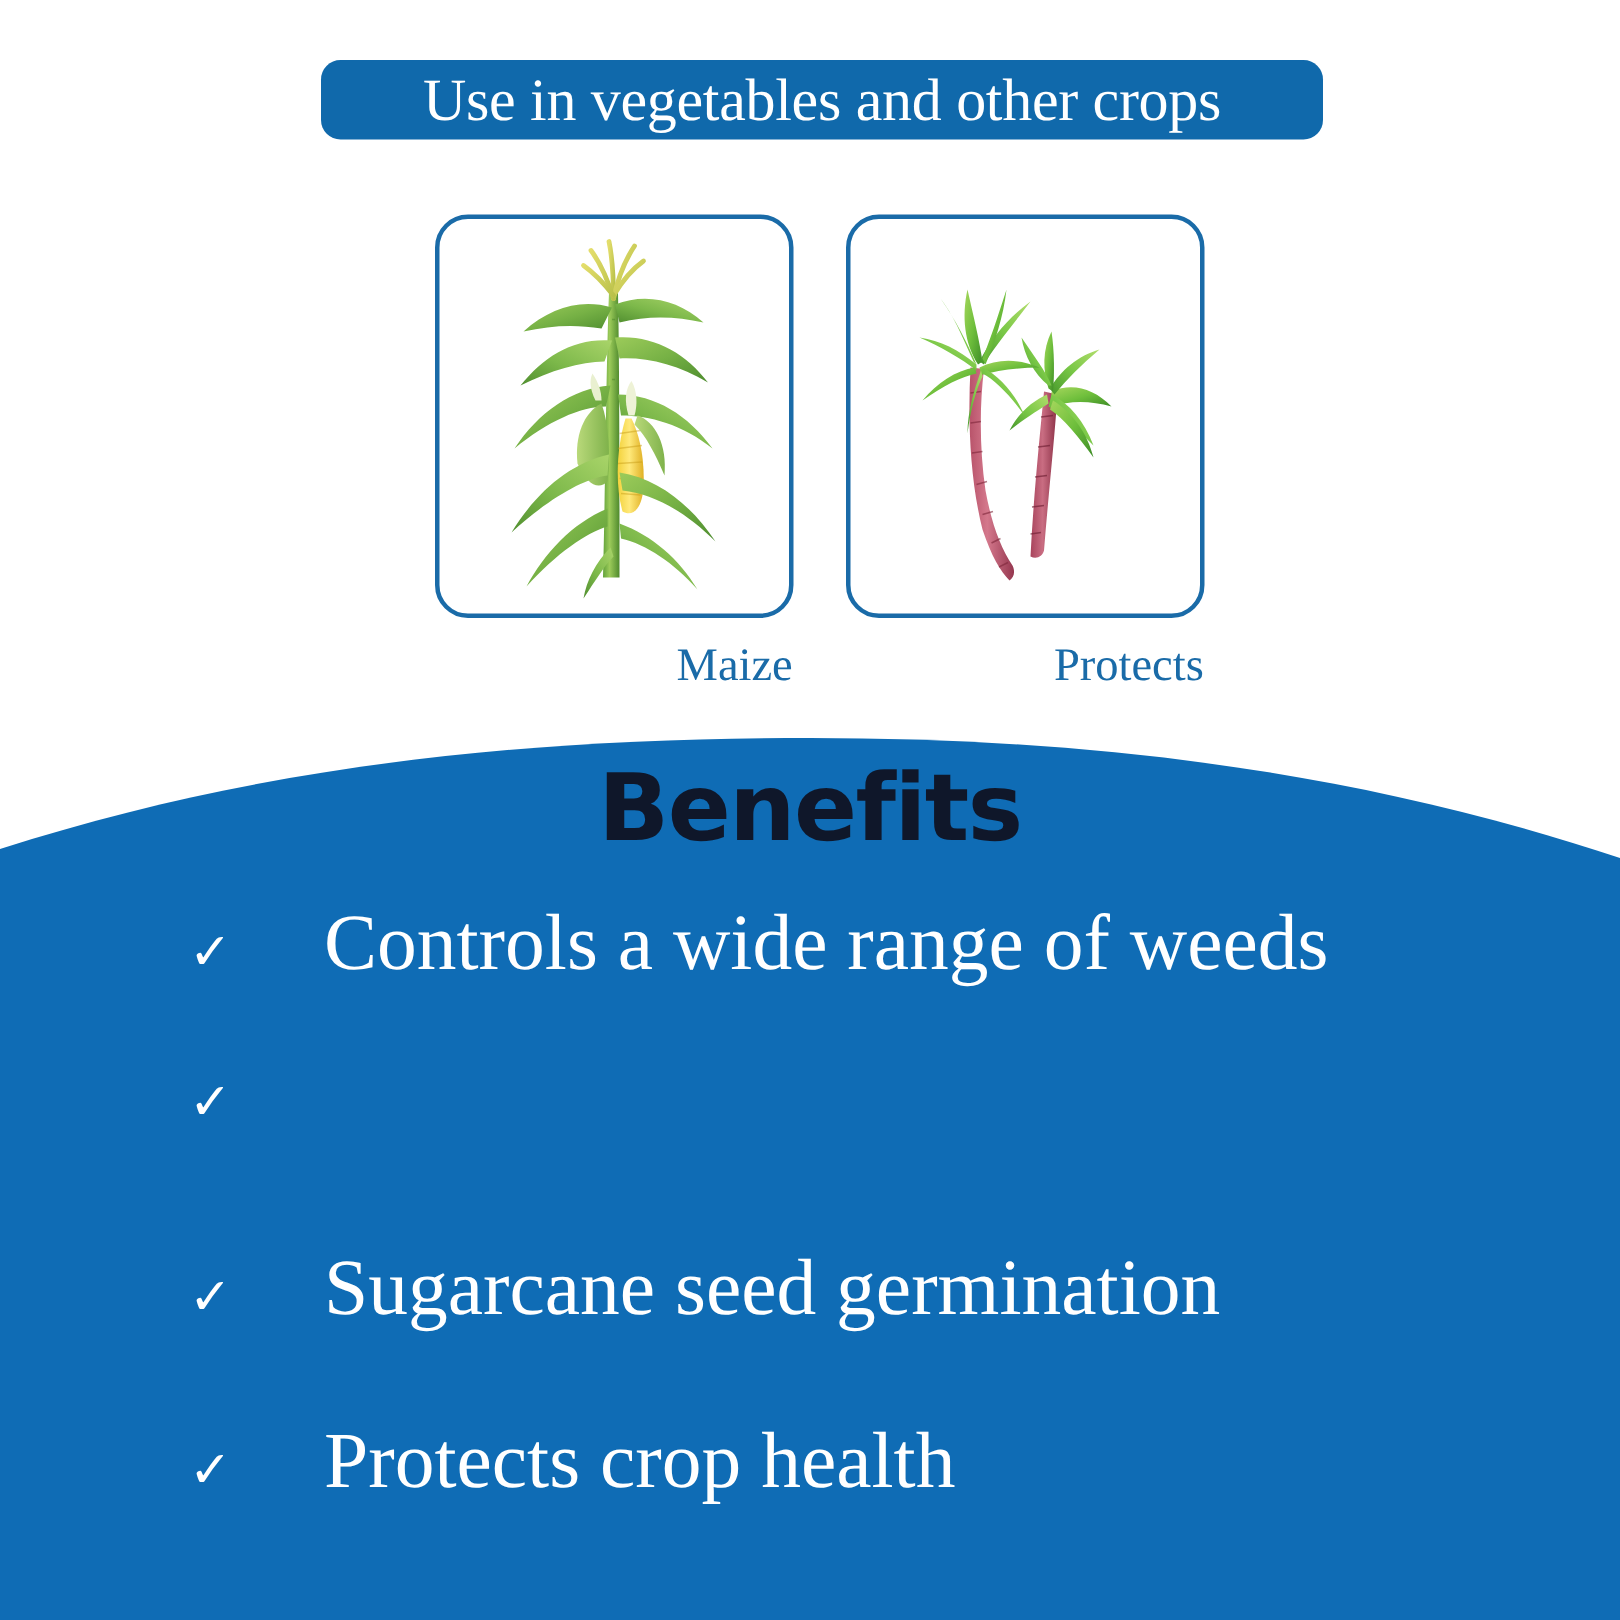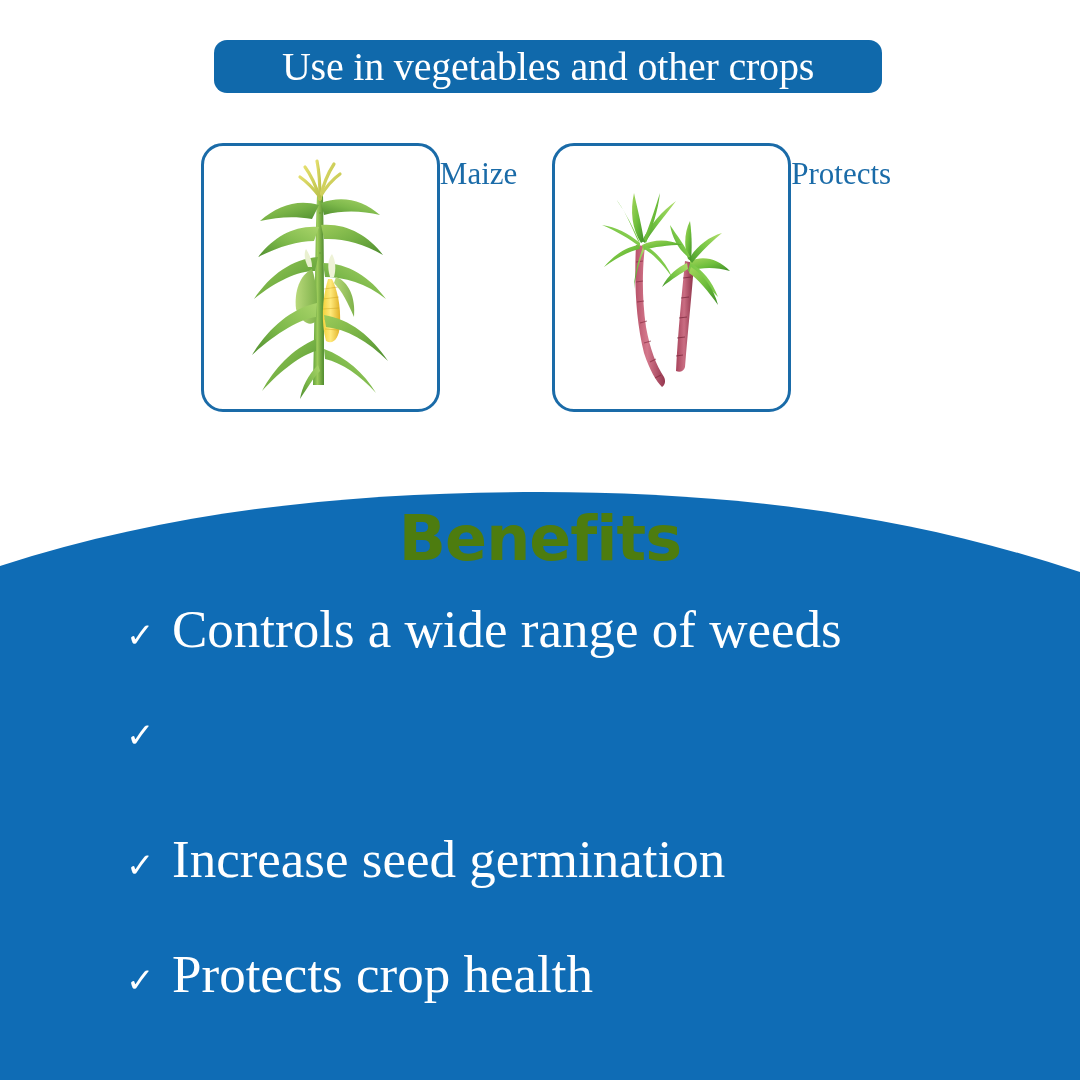--- a/index.html
+++ b/index.html
@@ -50,22 +50,22 @@
     position: absolute;
     left: 0;
     top: 143px;
     width: 1080px;
     display: flex;
     justify-content: center;
     gap: 35px;
   }
   .crop-item {
     display: flex;
-    flex-direction: row;
-    align-items: flex-start;
+    flex-direction: column;
+    align-items: flex-end;
   }
   .crop-card {
     width: 239px;
     height: 269px;
     box-sizing: border-box;
     border: 3px solid #1a6ba8;
     border-radius: 22px;
     background: #ffffff;
     display: flex;
     align-items: center;
@@ -103,21 +103,21 @@
     width: 1080px;
     height: 580px;
     pointer-events: auto;
   }
   #benefits-title {
     position: absolute;
     left: 0;
     top: 8px;
     width: 1080px;
     text-align: center;
-    color: #4d7c0f;
+    color: #0f172a;
     font-family: "DejaVu Sans", sans-serif;
     font-weight: bold;
     font-size: 62px;
     line-height: 1;
     letter-spacing: -1px;
   }
   #benefits-list {
     position: absolute;
     left: 0;
     top: 103px;
@@ -139,20 +139,21 @@
     line-height: 1;
     width: 46px;
     flex: none;
   }
   .benefit-text {
     color: #ffffff;
     font-family: "Liberation Serif", serif;
     font-size: 53px;
     line-height: 1;
     white-space: nowrap;
+    margin-left: 44px;
   }
 </style>
 </head>
 <body>
 
 <div id="top-section">
 
   <div id="header-banner">
     <div id="header-banner-title">Use in vegetables and other crops</div>
   </div>
@@ -313,21 +314,21 @@
     <ul id="benefits-list">
       <li class="benefit-item">
         <span class="benefit-check">✓</span>
         <span class="benefit-text">Controls a wide range of weeds</span>
       </li>
       <li class="benefit-item">
         <span class="benefit-check">✓</span>
       </li>
       <li class="benefit-item">
         <span class="benefit-check">✓</span>
-        <span class="benefit-text">Increase seed germination</span>
+        <span class="benefit-text">Sugarcane seed germination</span>
       </li>
       <li class="benefit-item">
         <span class="benefit-check">✓</span>
         <span class="benefit-text">Protects crop health</span>
       </li>
     </ul>
   </div>
 </div>
 
 </body></html>

